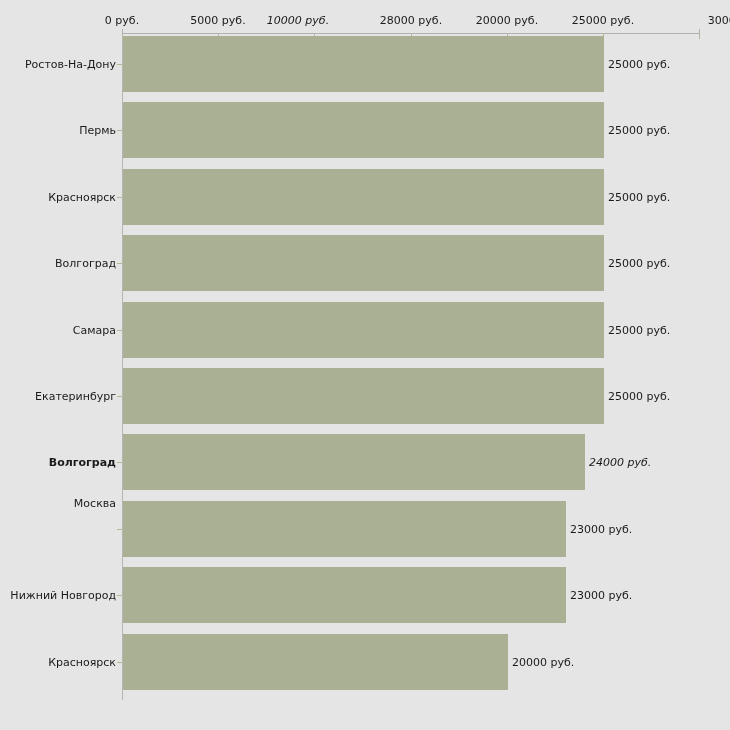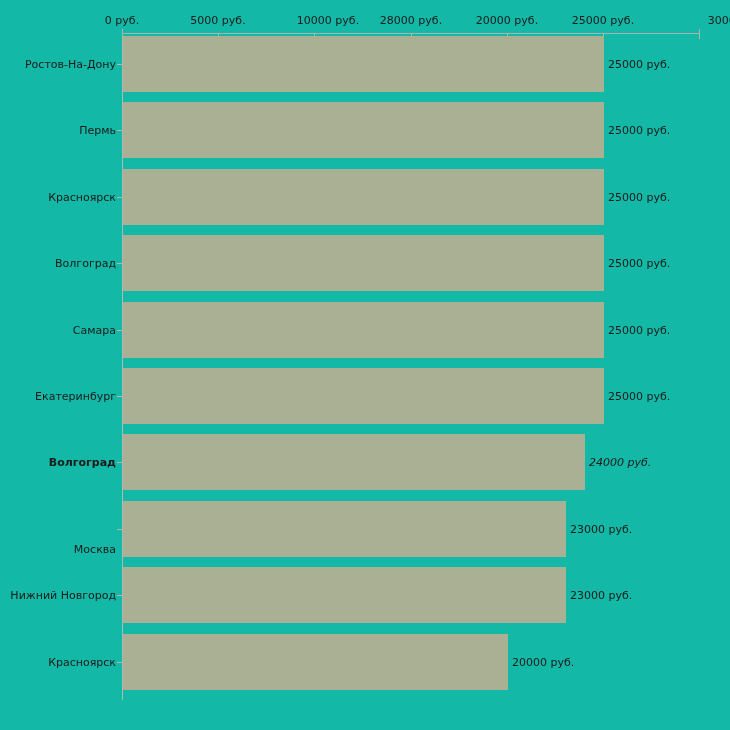--- a/index.html
+++ b/index.html
@@ -12,21 +12,21 @@
     height: 730px;
     font-family: "DejaVu Sans", sans-serif;
     color: #000000;
     overflow: hidden;
   }
 
   #chart-root {
     position: relative;
     width: 730px;
     height: 730px;
-    background: #14b8a6;
+    background: #e5e5e5;
   }
 
   
   
   .plot-area {
     position: absolute;
     left: 0;
     top: 0;
     width: 730px;
     height: 730px;
@@ -116,21 +116,21 @@
 
     <div class="axis-line"></div>
     <div class="y-axis-line"></div>
 
     <div id="x-ticks">
         <div class="x-tick" style="left: 122px;"></div>
         <div class="x-tick-label" style="left: 122px;">0 руб.</div>
         <div class="x-tick" style="left: 218px;"></div>
         <div class="x-tick-label" style="left: 218px;">5000 руб.</div>
         <div class="x-tick" style="left: 314px;"></div>
-        <div class="x-tick-label" style="left: 328px;">10000 руб.</div>
+        <div class="x-tick-label" style="left: 298px; font-style: italic;">10000 руб.</div>
         <div class="x-tick" style="left: 411px;"></div>
         <div class="x-tick-label" style="left: 411px;">28000 руб.</div>
         <div class="x-tick" style="left: 507px;"></div>
         <div class="x-tick-label" style="left: 507px;">20000 руб.</div>
         <div class="x-tick" style="left: 603px;"></div>
         <div class="x-tick-label" style="left: 603px;">25000 руб.</div>
         <div class="x-tick" style="left: 699px;"></div>
         <div class="x-tick-label" style="left: 699px; margin-left: 40px;">30000 руб.</div>
         <div class="axis-line-cap" style="left: 122px;"></div>
         <div class="axis-line-cap" style="left: 699px;"></div>
@@ -159,21 +159,21 @@
         <div class="bar" title="Екатеринбург 25000 руб." style="top: 368px; height: 56px; width: 481px; background: rgb(170, 176, 148);"></div>
         <div class="y-tick" style="top: 396px;"></div>
         <div class="cat-label" style="top: 396px;">Екатеринбург</div>
         <div class="bar-value" style="top: 396px; left: 608px;">25000 руб.</div>
         <div class="bar" title="Волгоград 24000 руб." style="top: 434px; height: 56px; width: 462px; background: rgb(170, 176, 148);"></div>
         <div class="y-tick" style="top: 462px;"></div>
         <div class="cat-label" style="top: 462px; font-weight: bold;">Волгоград</div>
         <div class="bar-value" style="top: 462px; left: 589px; font-style: italic;">24000 руб.</div>
         <div class="bar" title="Москва 23000 руб." style="top: 501px; height: 56px; width: 443px; background: rgb(170, 176, 148);"></div>
         <div class="y-tick" style="top: 529px;"></div>
-        <div class="cat-label" style="top: 549px; margin-left: 32px;">Москва</div>
+        <div class="cat-label" style="top: 503px; margin-left: 32px;">Москва</div>
         <div class="bar-value" style="top: 529px; left: 570px;">23000 руб.</div>
         <div class="bar" title="Нижний Новгород 23000 руб." style="top: 567px; height: 56px; width: 443px; background: rgb(170, 176, 148);"></div>
         <div class="y-tick" style="top: 595px;"></div>
         <div class="cat-label" style="top: 595px;">Нижний Новгород</div>
         <div class="bar-value" style="top: 595px; left: 570px;">23000 руб.</div>
         <div class="bar" title="Новосибирск 20000 руб." style="top: 634px; height: 56px; width: 385px; background: rgb(170, 176, 148);"></div>
         <div class="y-tick" style="top: 662px;"></div>
         <div class="cat-label" style="top: 662px;">Красноярск</div>
         <div class="bar-value" style="top: 662px; left: 512px;">20000 руб.</div>
       </div>

